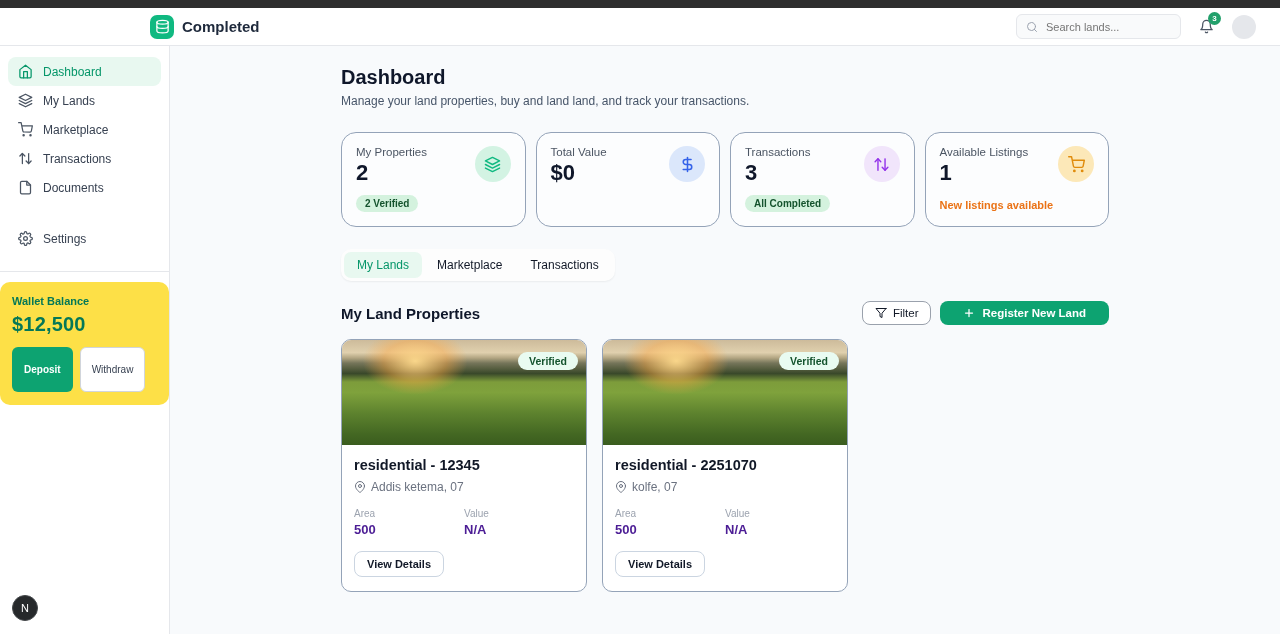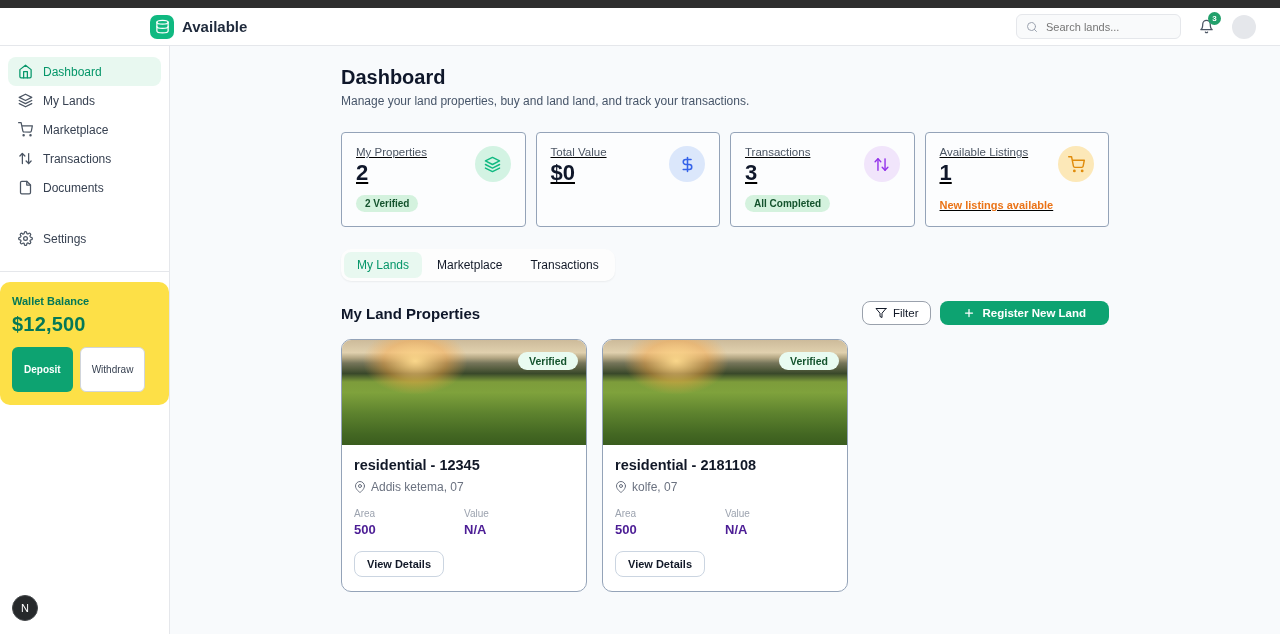--- a/index.html
+++ b/index.html
@@ -27,21 +27,21 @@
   .wallet-title { font-size:11px; font-weight:600; color:#047857; }
   .wallet-amount { font-size:20px; font-weight:800; color:#047857; margin-top:6px; letter-spacing:.2px; }
   .wallet-btns { display:flex; gap:7px; margin-top:11px; }
   .btn-deposit { background:#0da371; color:#fff; border:none; border-radius:6px; font-size:10px; font-weight:700; padding:6px 12px; font-family:inherit; cursor:pointer; }
   .btn-withdraw { background:#fff; color:#374151; border:1px solid #d1d5db; border-radius:6px; font-size:10px; font-weight:500; padding:16px 11px; font-family:inherit; cursor:pointer; }
   .main { flex:1; overflow:hidden; }
   .container { width:768px; margin:0 auto; padding-top:20px; }
   .page-title { font-size:20px; font-weight:700; color:#0f172a; }
   .page-sub { font-size:12px; color:#475569; margin-top:5px; }
   .stats { display:grid; grid-template-columns:repeat(4,1fr); gap:10px; margin-top:24px; }
-  .stat-card { position:relative; background:#fcfdfe; border:1px solid #94a3b8; border-radius:4px; padding:13px 14px; height:95px;text-decoration:underline; }
+  .stat-card { position:relative; background:#fcfdfe; border:1px solid #94a3b8; border-radius:15px; padding:13px 14px; height:95px; }
   .stat-label { font-size:11.5px; color:#4b5563; }
   .stat-value { font-size:22px; font-weight:800; color:#0f172a; margin-top:2px; }
   .stat-icon { position:absolute; top:13px; right:14px; width:36px; height:36px; border-radius:50%; display:flex; align-items:center; justify-content:center; }
   .ic-green { background:#d3f3e3; color:#10b981; }
   .ic-blue { background:#dbe7fb; color:#3563e9; }
   .ic-purple { background:#f1e5fb; color:#9333ea; }
   .ic-amber { background:#fce8b8; color:#e08b0b; }
   .stat-badge { display:inline-block; margin-top:9px; background:#d4f2de; color:#14532d; font-size:10px; font-weight:700; padding:3px 9px; border-radius:999px; }
   .stat-note { margin-top:13px; font-size:11px; font-weight:600; color:#ea7317; }
   .tabs { display:inline-flex; gap:2px; background:#fdfdfd; border-radius:10px; padding:3px; margin-top:22px; box-shadow:0 1px 2px rgba(0,0,0,.06); }
@@ -77,21 +77,21 @@
 
 <header class="navbar">
   <div class="brand">
     <span class="brand-logo">
       <svg width="15" height="15" viewBox="0 0 24 24" fill="none" stroke="currentColor" stroke-width="2" stroke-linecap="round" stroke-linejoin="round">
           <ellipse cx="12" cy="5" rx="9" ry="3"></ellipse>
           <path d="M21 5v14c0 1.66-4 3-9 3s-9-1.34-9-3V5"></path>
           <path d="M3 12c0 1.66 4 3 9 3s9-1.34 9-3"></path>
         </svg>
     </span>
-    <span class="brand-name">Available</span>
+    <span class="brand-name">Completed</span>
   </div>
   <div class="nav-right">
     <div class="search-box">
       <span>
         <svg width="12" height="12" viewBox="0 0 24 24" fill="none" stroke="currentColor" stroke-width="2" stroke-linecap="round">
             <circle cx="11" cy="11" r="8"></circle>
             <line x1="21" y1="21" x2="16.65" y2="16.65"></line>
           </svg>
       </span>
       <input type="text" placeholder="Search lands..." style="">
@@ -292,21 +292,21 @@
             </div>
             <button class="btn-view">View Details</button>
           </div>
         </div>
 
         <div class="prop-card">
           <div class="prop-img">
             <span class="verified-badge">Verified</span>
           </div>
           <div class="prop-body">
-            <div class="prop-title">residential - 2181108</div>
+            <div class="prop-title">residential - 2251070</div>
             <div class="prop-loc">
               <span>
                 <svg width="12" height="12" viewBox="0 0 24 24" fill="none" stroke="currentColor" stroke-width="2" stroke-linecap="round" stroke-linejoin="round">
                     <path d="M21 10c0 7-9 13-9 13s-9-6-9-13a9 9 0 0 1 18 0z"></path>
                     <circle cx="12" cy="10" r="3"></circle>
                   </svg>
               </span>
               <span>kolfe, 07</span>
             </div>
             <div class="prop-stats">

